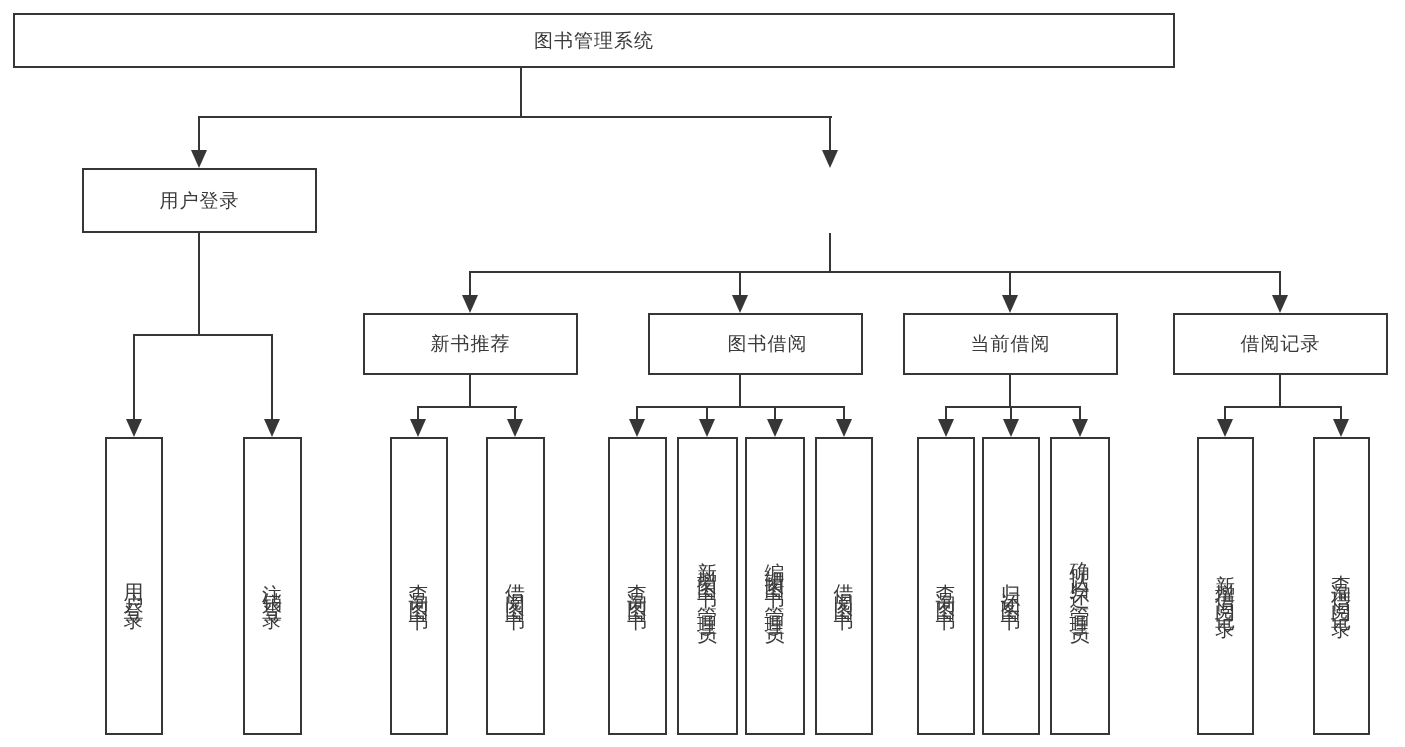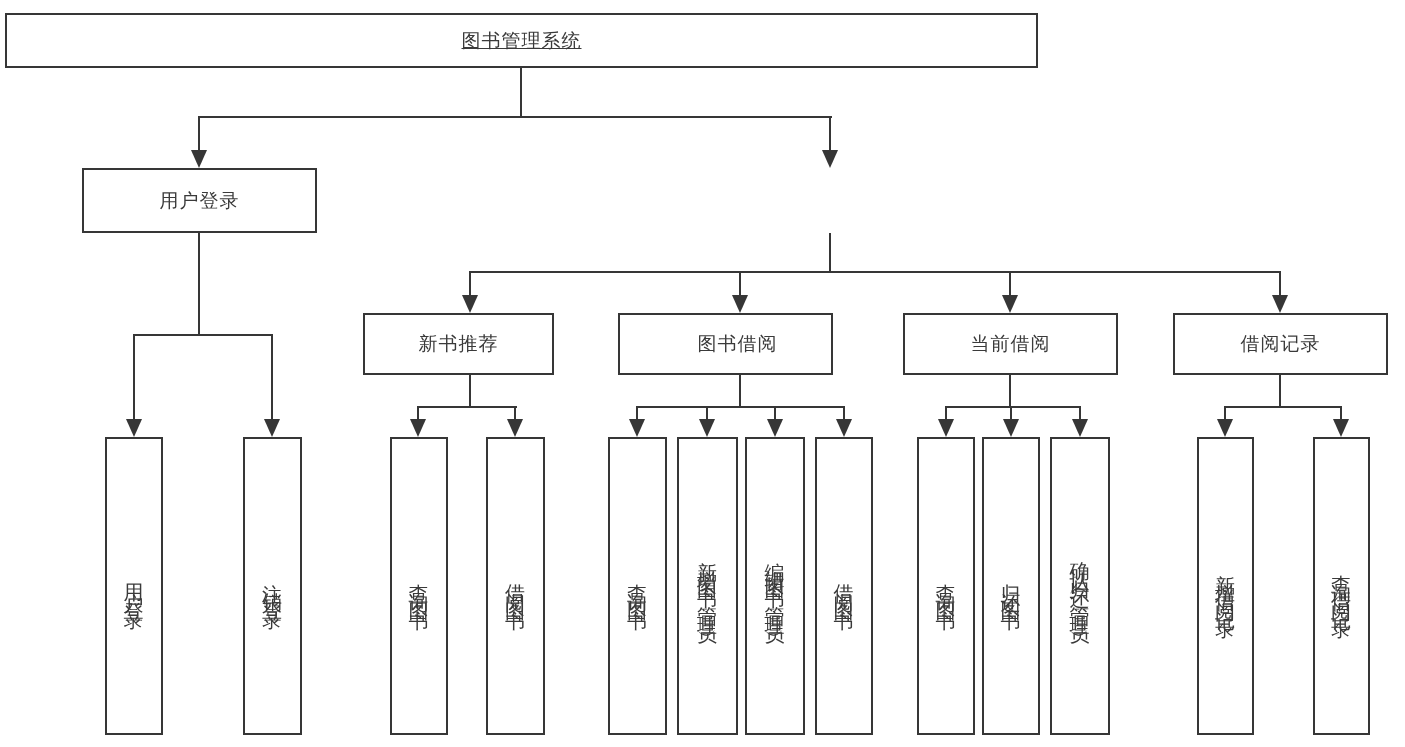--- a/index.html
+++ b/index.html
@@ -67,21 +67,21 @@
     z-index: 5;
     text-shadow: 0 0 3px #ffffff, 1px 1px 0 #ffffff, -1px -1px 0 #ffffff;
     white-space: nowrap;
   }
 </style>
 </head>
 <body>
 
 <div class="canvas">
 
-  <div class="box" style="left:5px; top:13px; width:1033px; height:55px;text-decoration:underline;">图书管理系统</div>
+  <div class="box" style="left:13px; top:13px; width:1162px; height:55px;">图书管理系统</div>
 
   <div class="vline" style="left:520px; top:68px; height:49px;"></div>
   <div class="hline" style="left:198px; top:116px; width:634px;"></div>
   <div class="vline" style="left:198px; top:116px; height:38px;"></div>
   <div class="ahead" style="left:191px; top:150px;"></div>
   <div class="vline" style="left:829px; top:116px; height:38px;"></div>
   <div class="ahead" style="left:822px; top:150px;"></div>
 
   <div class="box" style="left:82px; top:168px; width:235px; height:65px;">用户登录</div>
 
@@ -96,22 +96,22 @@
   <div class="hline" style="left:469px; top:271px; width:812px;"></div>
   <div class="vline" style="left:469px; top:271px; height:26px;"></div>
   <div class="ahead" style="left:462px; top:295px;"></div>
   <div class="vline" style="left:739px; top:271px; height:26px;"></div>
   <div class="ahead" style="left:732px; top:295px;"></div>
   <div class="vline" style="left:1009px; top:271px; height:26px;"></div>
   <div class="ahead" style="left:1002px; top:295px;"></div>
   <div class="vline" style="left:1279px; top:271px; height:26px;"></div>
   <div class="ahead" style="left:1272px; top:295px;"></div>
 
-  <div class="box" style="left:363px; top:313px; width:191px; height:62px;">新书推荐</div>
-  <div class="box" style="left:618px; top:313px; width:215px; height:62px;padding-left:24px;">图书借阅</div>
+  <div class="box" style="left:363px; top:313px; width:215px; height:62px;">新书推荐</div>
+  <div class="box" style="left:648px; top:313px; width:215px; height:62px;padding-left:24px;">图书借阅</div>
   <div class="box" style="left:1173px; top:313px; width:215px; height:62px;">借阅记录</div>
   <div class="box" style="left:903px; top:313px; width:215px; height:62px;">当前借阅</div>
 
   <div class="vline" style="left:469px; top:375px; height:33px;"></div>
   <div class="hline" style="left:417px; top:406px; width:100px;"></div>
   <div class="vline" style="left:417px; top:406px; height:15px;"></div>
   <div class="ahead" style="left:410px; top:419px;"></div>
   <div class="vline" style="left:514px; top:406px; height:15px;"></div>
   <div class="ahead" style="left:507px; top:419px;"></div>
 

